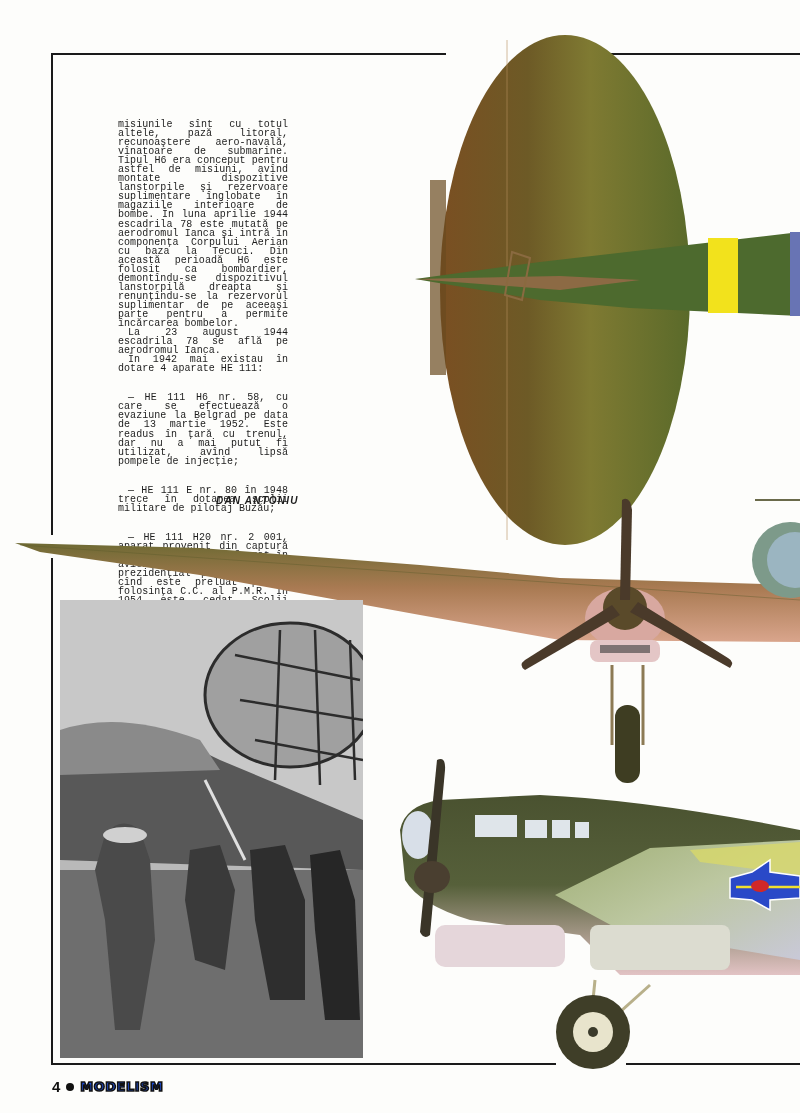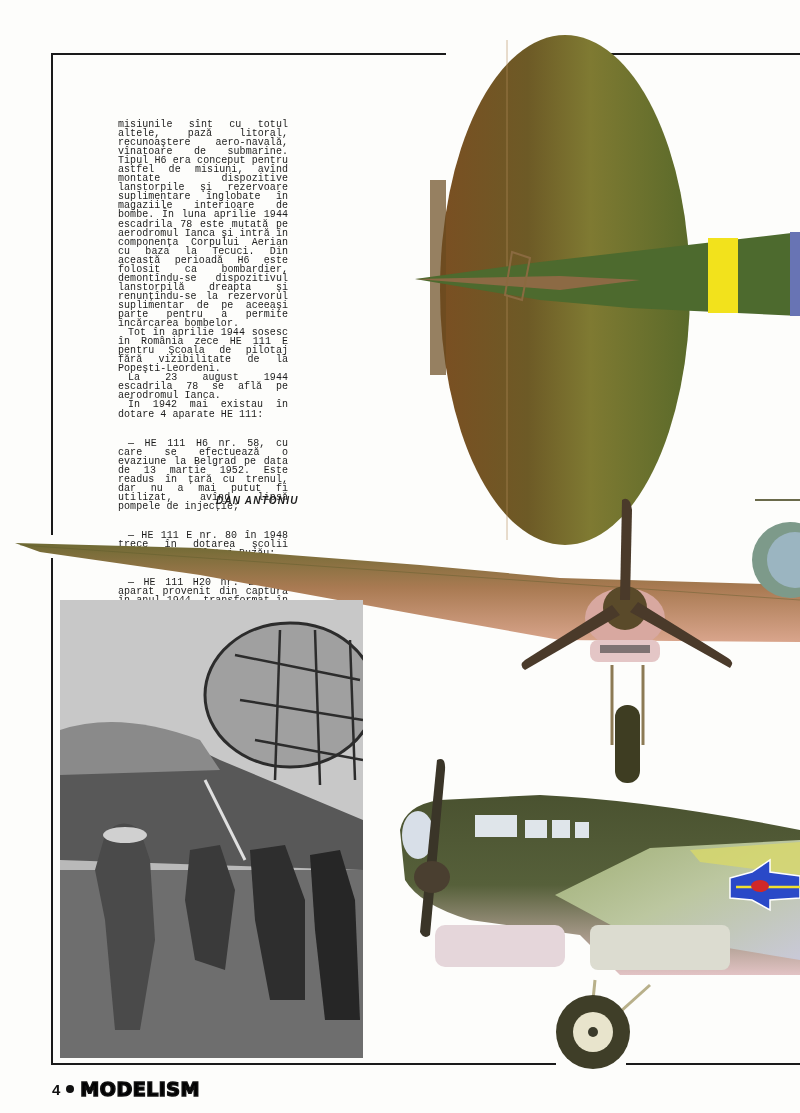--- a/index.html
+++ b/index.html
@@ -18,35 +18,34 @@
   .author { position:absolute; left:216px; top:495px; font-size:10px; font-weight:bold; font-style:italic; letter-spacing:1.2px; color:#1c1c1c; }
 
   .photo { position:absolute; left:60px; top:600px; width:303px; height:458px; background:#9a9a9a; overflow:hidden; }
   .photo svg { display:block; }
 
   .art { position:absolute; left:0; top:0; width:800px; height:1113px; pointer-events:none; }
 
   .footer { position:absolute; left:52px; top:1078px; display:flex; align-items:center; gap:6px; }
   .page-num { font-size:15px; font-weight:bold; color:#111; }
   .bullet { width:8px; height:8px; border-radius:50%; background:#111; }
-  .mag { font-size:19px; font-weight:900; color:#000000; letter-spacing:0.5px; -webkit-text-stroke:1.6px #111; font-family:"DejaVu Sans", sans-serif; }
+  .mag { font-size:13px; font-weight:900; color:#1d4ed8; letter-spacing:0.5px; -webkit-text-stroke:1.6px #111; font-family:"DejaVu Sans", sans-serif; }
 </style>
 </head>
 <body>
 
 <div class="frame-top-left"></div>
 <div class="frame-top-right"></div>
 <div class="frame-left-upper"></div>
 <div class="frame-left-lower"></div>
 <div class="frame-bottom-left"></div>
 <div class="frame-bottom-right"></div>
 
 <div class="article">
   <p class="noindent">misiunile sînt cu totul altele, pază litoral, recunoaştere aero-navală, vînatoare de submarine. Tipul H6 era conceput pentru astfel de misiuni, avînd montate dispozitive lanstorpile şi rezervoare suplimentare înglobate în magaziile interioare de bombe. În luna aprilie 1944 escadrila 78 este mutată pe aerodromul Ianca şi intră în componenţa Corpului Aerian cu baza la Tecuci. Din această perioadă H6 este folosit ca bombardier, demontîndu-se dispozitivul lanstorpilă dreapta şi renunţîndu-se la rezervorul suplimentar de pe aceeaşi parte pentru a permite încărcarea bombelor.</p>
-  <p>Tot în aprilie 1944 sosesc în România zece HE 111 E pentru Şcoala de pilotaj fără vizibilitate de la Popeşti-Leordeni.</p>
   <p>La 23 august 1944 escadrila 78 se află pe aerodromul Ianca.</p>
   <p>În 1942 mai existau în dotare 4 aparate HE 111:</p>
   <p class="item">— HE 111 H6 nr. 58, cu care se efectuează o evaziune la Belgrad pe data de 13 martie 1952. Este readus în ţară cu trenul, dar nu a mai putut fi utilizat, avînd lipsă pompele de injecţie;</p>
   <p class="item">— HE 111 E nr. 80 în 1948 trece în dotarea şcolii militare de pilotaj Buzău;</p>
   <p class="item">— HE 111 H20 nr. 2 001, aparat provenit din captură în anul 1944, transformat în avion de pasageri, prezidenţial pînă în 1947, cînd este preluat pentru folosinţa C.C. al P.M.R. În 1954 este cedat Şcolii militare de pilotaj Buzău. Nu cunoaştem data casării ultimelor două aparate.</p>
 </div>
 <div class="author">DAN ANTONIU</div>
 
 <svg class="art" viewBox="0 0 800 1113" xmlns="http://www.w3.org/2000/svg">
   <defs>

